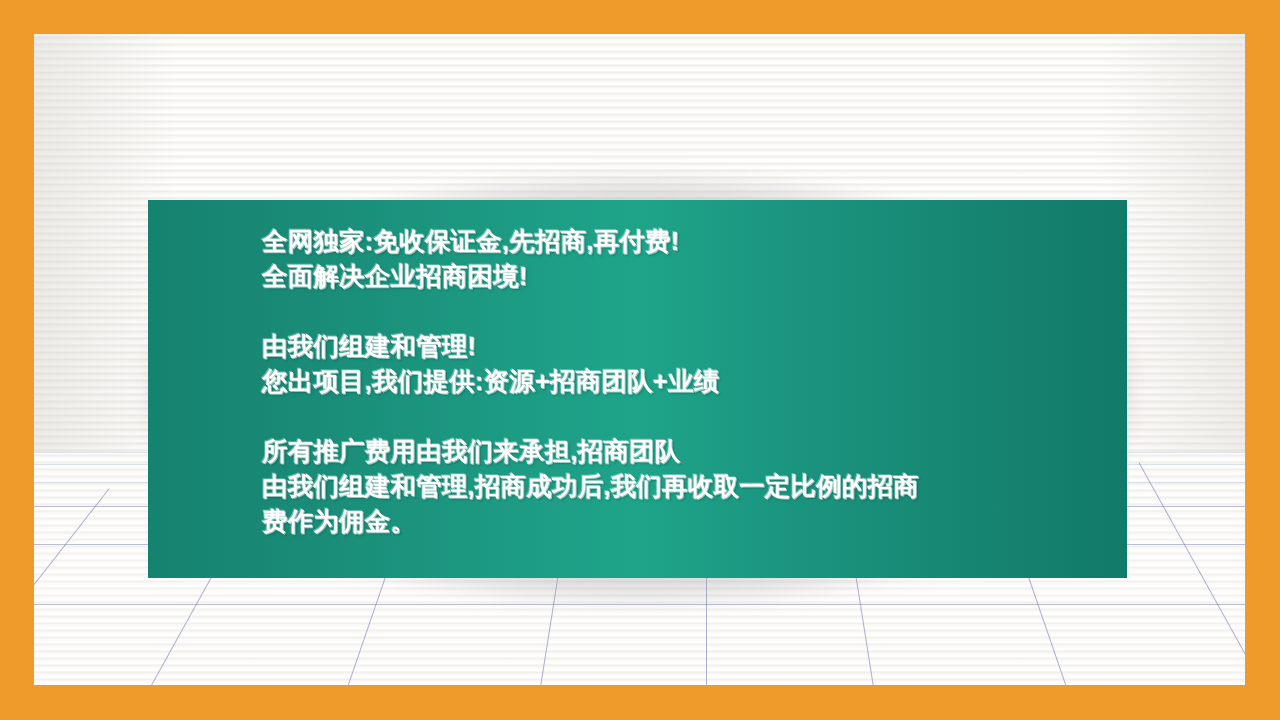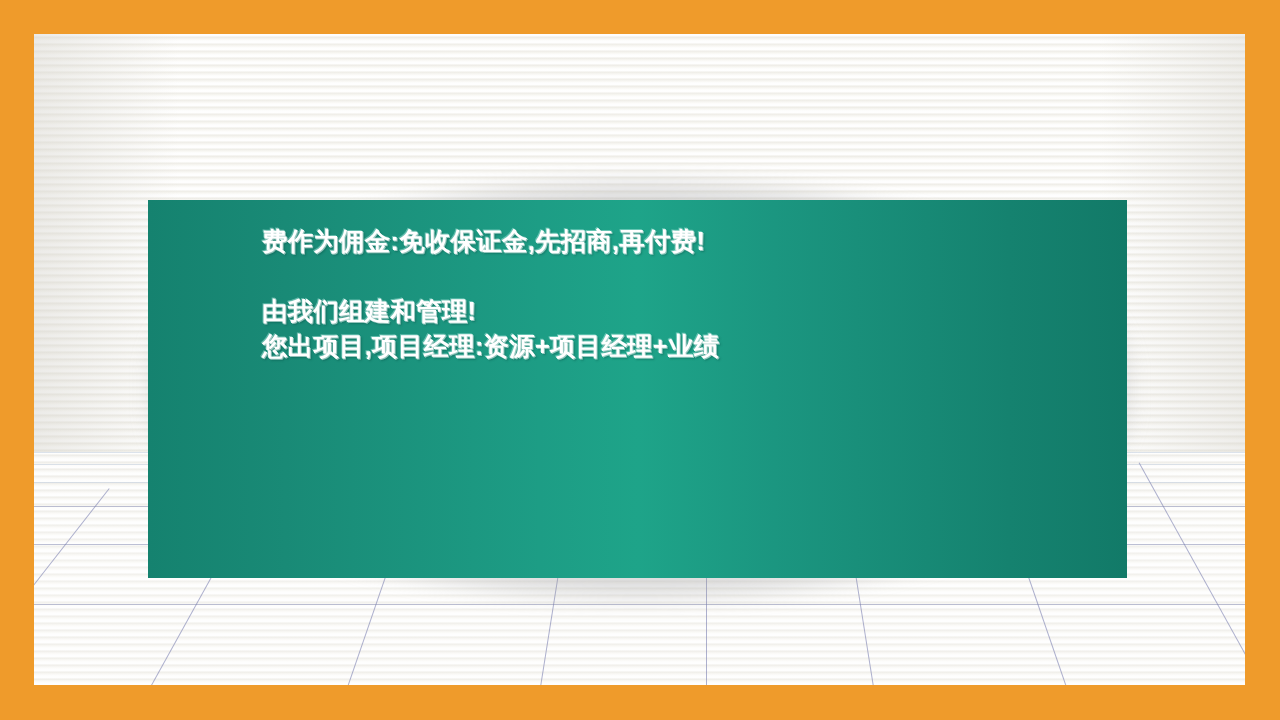--- a/index.html
+++ b/index.html
@@ -188,28 +188,34 @@
       <div class="vline" style="left:1250px; height:300px; transform:rotate(-29deg);"></div>
 
     </div>
   </div>
 
   <div class="card-shadow"></div>
 
   <div class="card">
 
     <div class="para">
-      <div class="card-text">费作为佣金:免收保证金,先招商,再付费!</div>
+      <div class="card-text">全网独家:免收保证金,先招商,再付费!</div>
+      <div class="card-text">全面解决企业招商困境!</div>
     </div>
 
     <div class="gap"></div>
 
     <div class="para">
       <div class="card-text">由我们组建和管理!</div>
-      <div class="card-text">您出项目,项目经理:资源+项目经理+业绩</div>
+      <div class="card-text">您出项目,我们提供:资源+招商团队+业绩</div>
     </div>
 
     <div class="gap"></div>
 
+    <div class="para">
+      <div class="card-text">所有推广费用由我们来承担,招商团队</div>
+      <div class="card-text">由我们组建和管理,招商成功后,我们再收取一定比例的招商</div>
+      <div class="card-text">费作为佣金。</div>
+    </div>
 
   </div>
 
 </div>
 
 </body></html>

